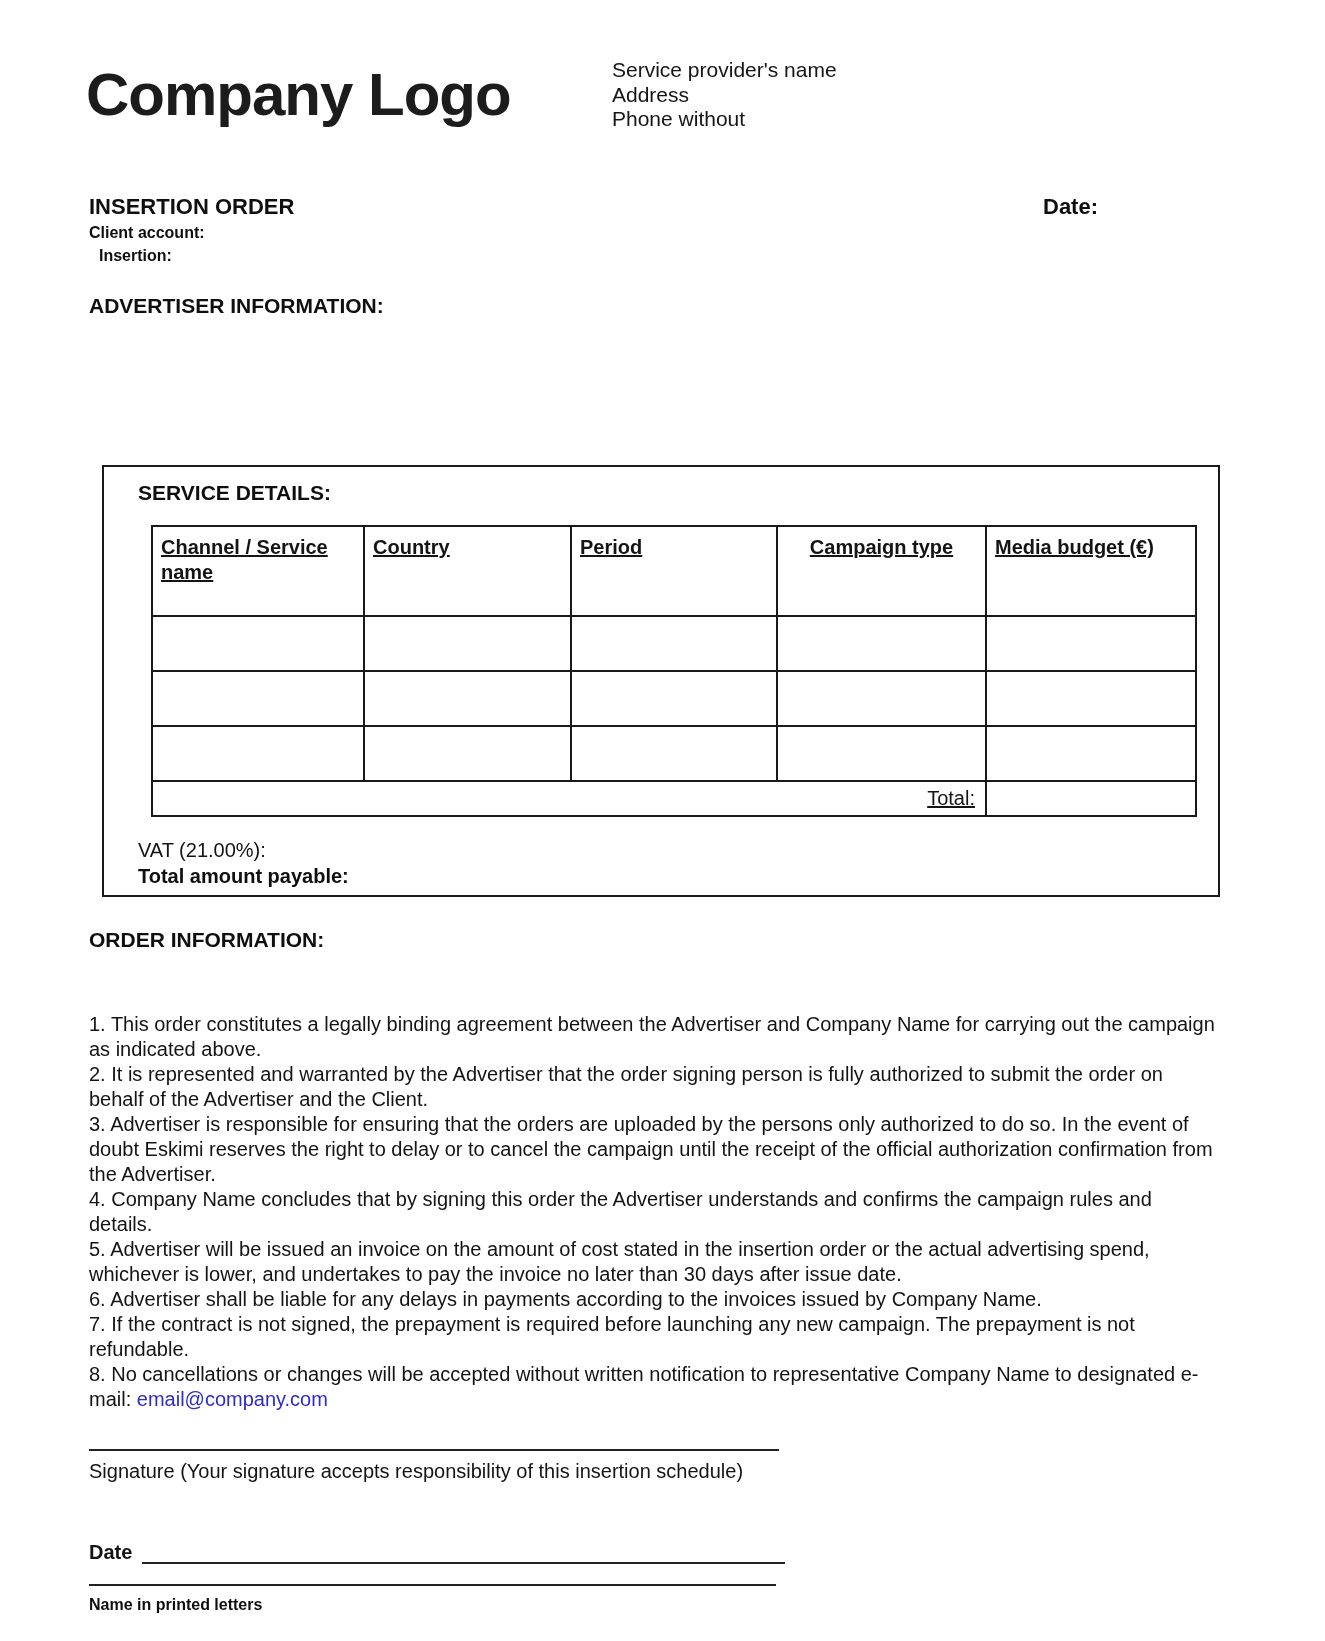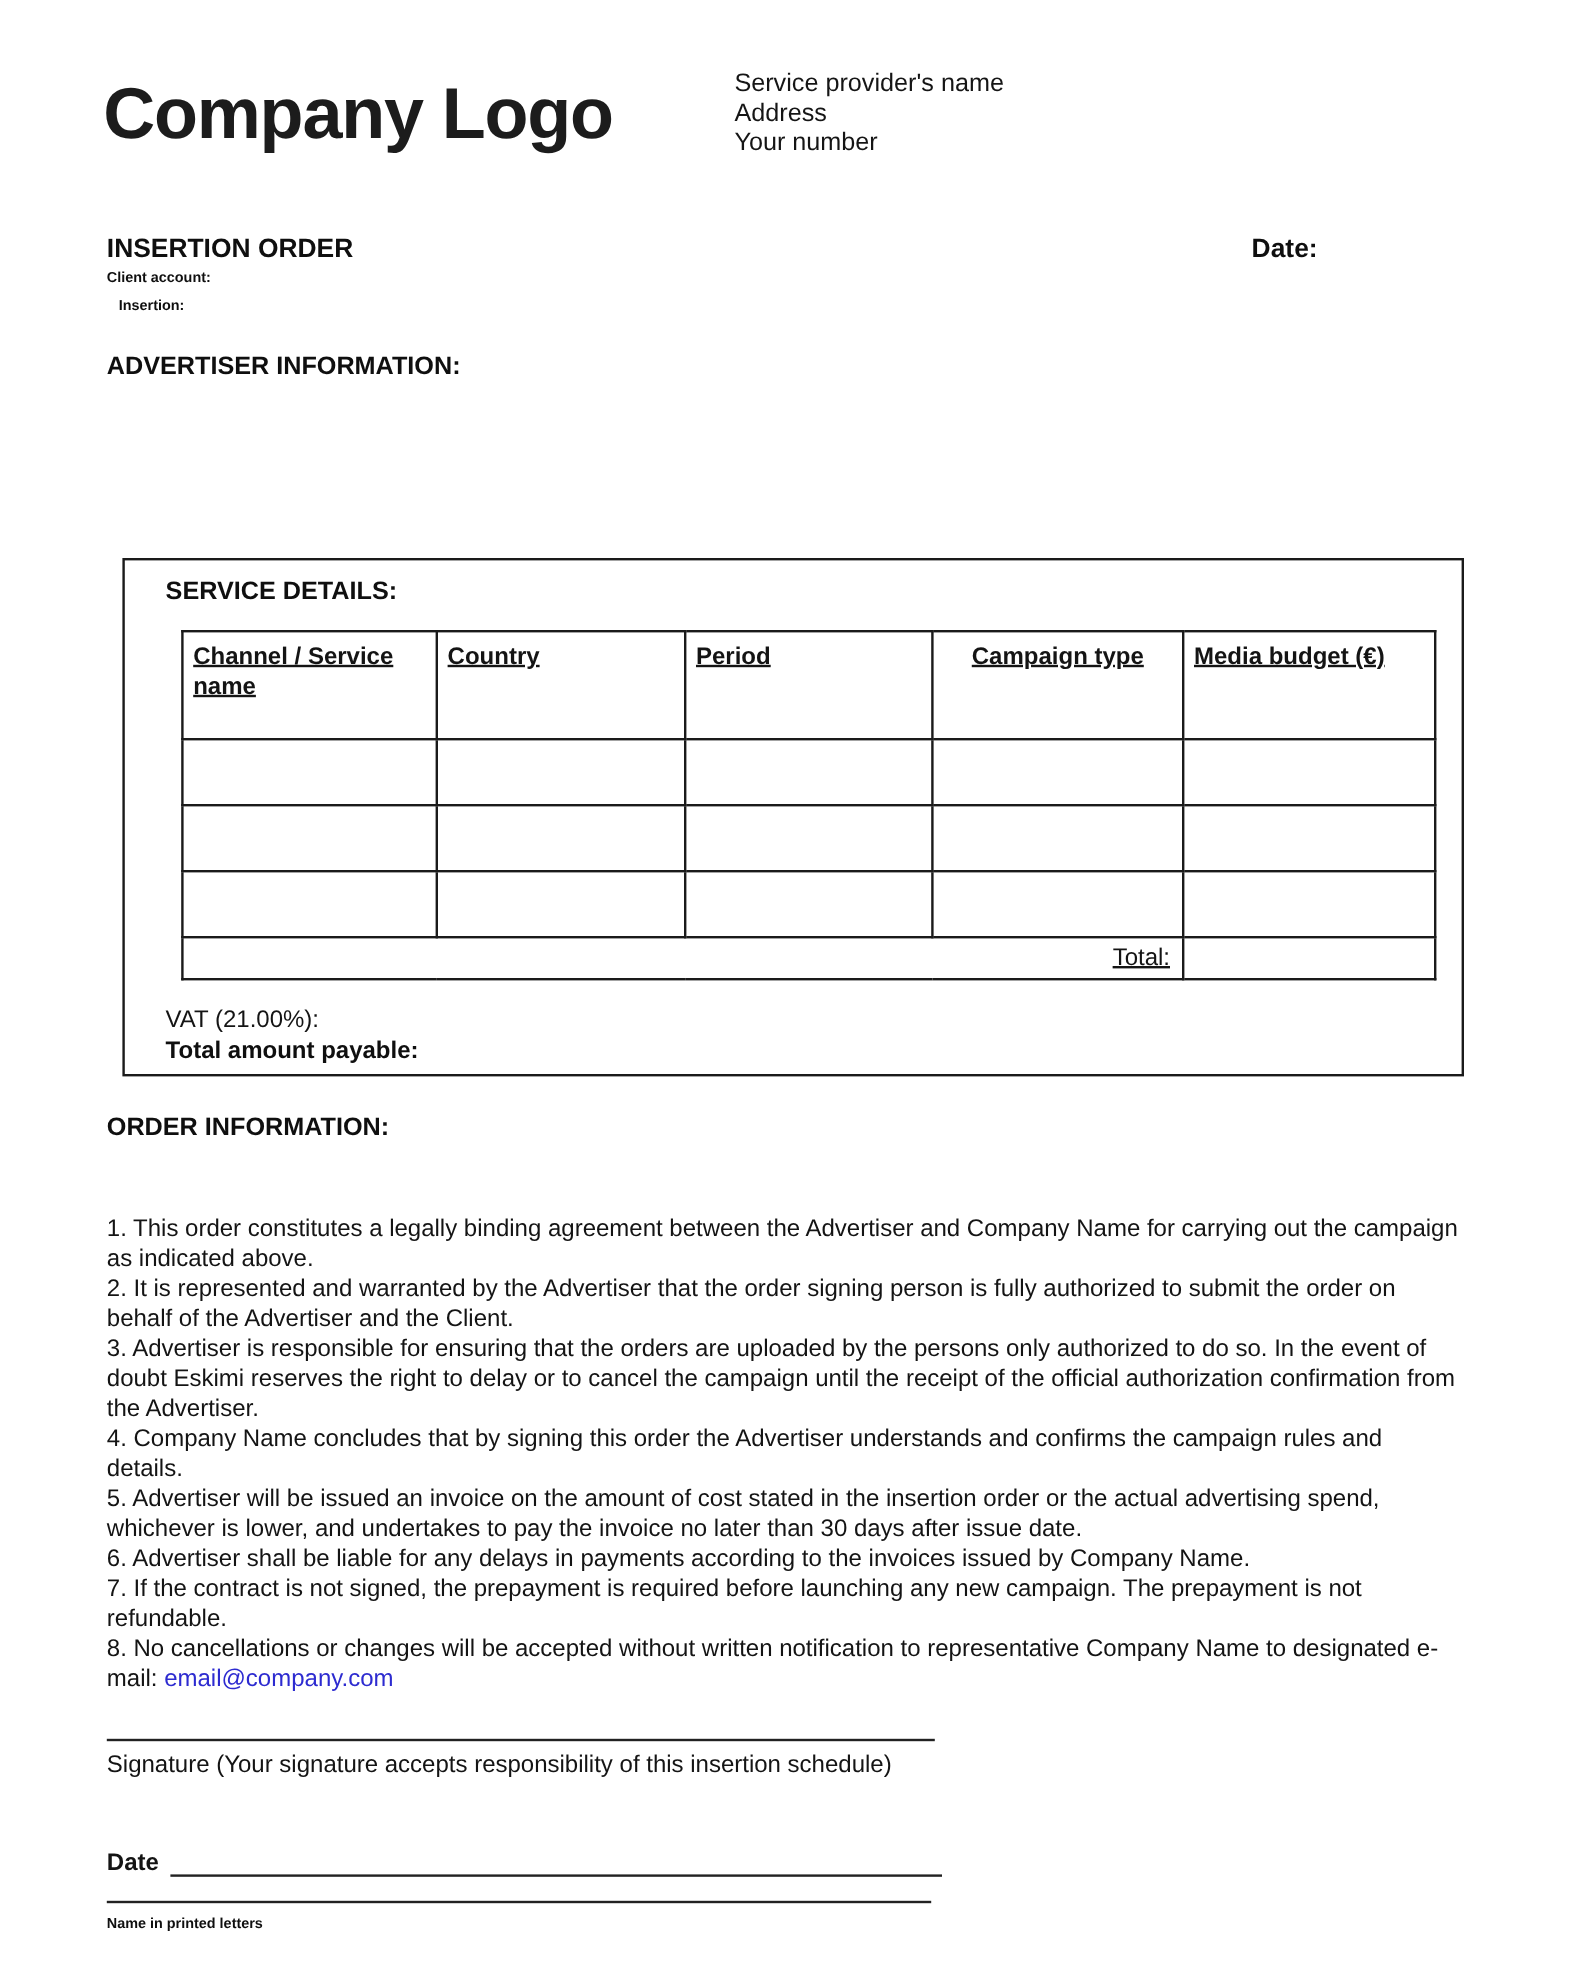--- a/index.html
+++ b/index.html
@@ -16,21 +16,21 @@
   .abs{position:absolute;}
   .logo{
     left:86px;top:60px;
     font-size:60px;font-weight:bold;letter-spacing:-1px;color:#1c1c1c;
     white-space:nowrap;
   }
   .provider{left:612px;top:58px;font-size:21px;line-height:24.5px;color:#151515;}
   .h-bold-22{font-size:22px;font-weight:bold;color:#0f0f0f;white-space:nowrap;}
   .h-bold-21{font-size:21px;font-weight:bold;color:#0f0f0f;white-space:nowrap;}
   .label-20{font-size:20px;color:#141414;white-space:nowrap;}
-  .label-20b{font-size:12px;font-weight:bold;color:#0f0f0f;white-space:nowrap;}
+  .label-20b{font-size:16px;font-weight:bold;color:#0f0f0f;white-space:nowrap;}
   .adv-fields{left:89px;top:322px;font-size:20px;line-height:24.3px;color:#141414;}
   .service-box{
     left:102px;top:465px;width:1114px;height:428px;
     border:2px solid #1a1a1a;
   }
   .service-title{position:absolute;left:34px;top:14px;font-size:21px;font-weight:bold;color:#0f0f0f;}
   table.svc{
     position:absolute;left:47px;top:58px;
     border-collapse:collapse;table-layout:fixed;width:1044px;
   }
@@ -60,21 +60,21 @@
 </style>
 </head>
 <body>
 
 <div class="page">
 
   <div class="abs logo">Company Logo</div>
   <div class="abs provider">
     <div>Service provider's name</div>
     <div>Address</div>
-    <div>Your number</div>
+    <div>Phone without</div>
   </div>
 
   <div class="abs h-bold-22" style="left:89px;top:194px;">INSERTION ORDER</div>
   <div class="abs h-bold-22" style="left:1043px;top:194px;">Date:</div>
   <div class="abs label-20b" style="left:89px;top:224px;">Client account:</div>
   <div class="abs label-20b" style="left:99px;top:247px;">Insertion:</div>
 
   <div class="abs h-bold-21" style="left:89px;top:294px;">ADVERTISER INFORMATION:</div>
 
   <div class="abs service-box">

